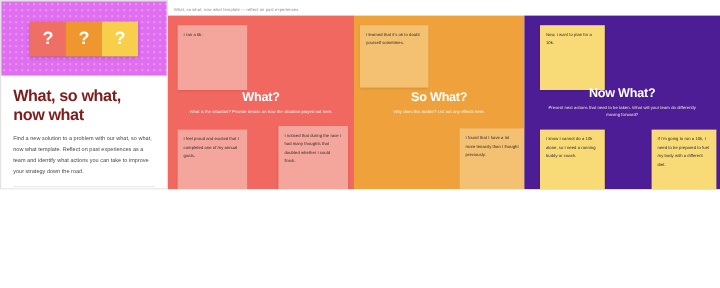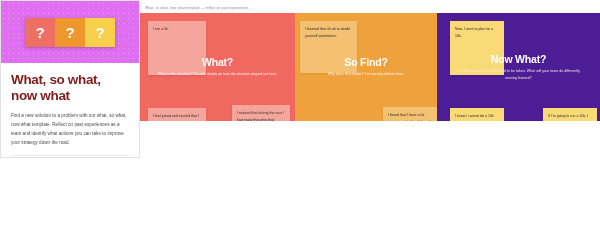--- a/index.html
+++ b/index.html
@@ -50,21 +50,21 @@
   .card-desc {
     font-size: 4.6px; line-height: 1.95; color: #4a4a4a;
     letter-spacing: .02px;
   }
   .card-rule {
     height: 1px; background: #ececec; margin: 7px 0 0 0;
   }
 
   
   .board {
-    flex: 1; height: 121px; position: relative;
+    flex: 1; height: 158px; position: relative;
     background: #ffffff; padding: 7px 0 0 0;
     display: flex; flex-direction: column;
     overflow: hidden;
   }
   .board-header {
     font-size: 3.4px; color: #8a8a8a; line-height: 1;
     padding: 0 0 3px 5px; letter-spacing: .1px;
     white-space: nowrap;
   }
   .columns { display: flex; flex: 1; height: 148px; }
@@ -153,21 +153,21 @@
         <div class="col-center">
           <div class="col-title">What?</div>
           <div class="col-sub">What is the situation? Provide details on how the situation played out here.</div>
         </div>
       </div>
 
       <div class="col sowhat">
         <div class="note n-s-1">I learned that it's ok to doubt yourself sometimes.</div>
         <div class="note n-s-2">I found that I have a lot more tenacity than I thought previously.</div>
         <div class="col-center">
-          <div class="col-title">So Find?</div>
+          <div class="col-title">So What?</div>
           <div class="col-sub">Why does this matter? List out any effects here.</div>
         </div>
       </div>
 
       <div class="col nowwhat">
         <div class="note n-n-1">Now, I want to plan for a 10k.</div>
         <div class="note n-n-2">I know I cannot do a 10k alone, so I need a running buddy or coach.</div>
         <div class="note n-n-3">If I'm going to run a 10k, I need to be prepared to fuel my body with a different diet.</div>
         <div class="col-center">
           <div class="col-title">Now What?</div>

